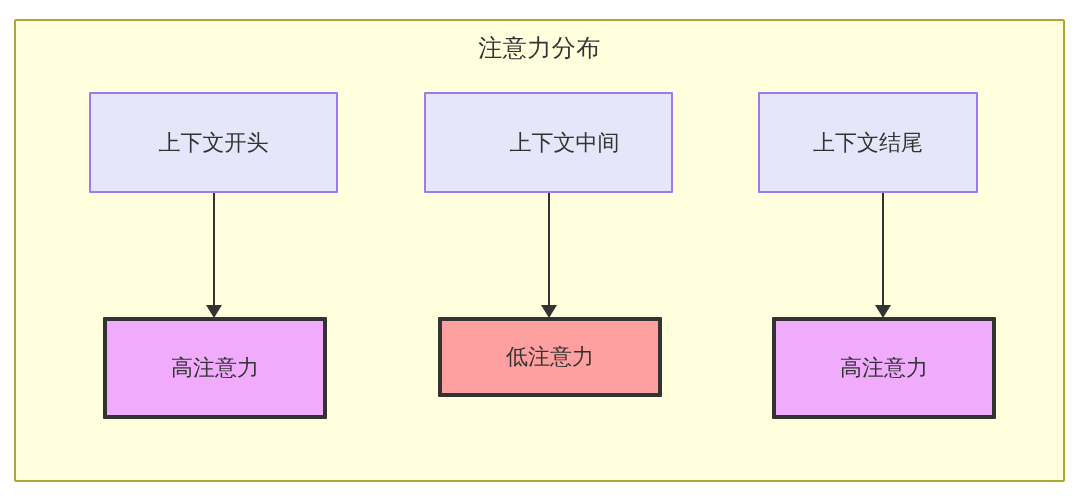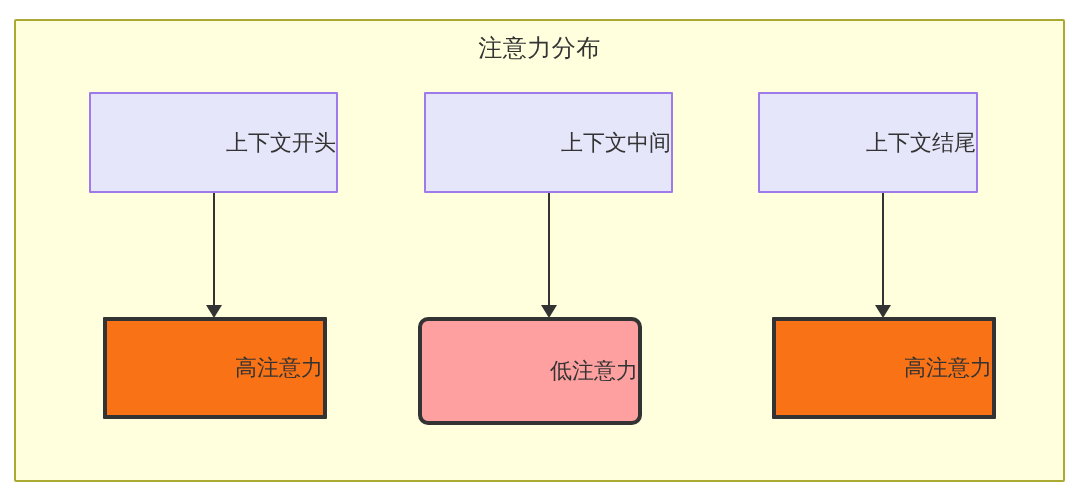--- a/index.html
+++ b/index.html
@@ -46,41 +46,41 @@
     letter-spacing: 0.5px;
     white-space: nowrap;
   }
 
   
   .node {
     position: absolute;
     box-sizing: border-box;
     display: flex;
     align-items: center;
-    justify-content: flex-end;
+    justify-content: center;
     text-align: center;
     font-size: 22px;
     line-height: 26px;
     color: #333333;
     white-space: nowrap;
     font-family: Liberation Serif, serif;
   }
 
   .node.ctx {
     background: #e6e6fa;
     border: 2px solid #9f7aea;
     border-radius: 1px;
   }
 
   .node.attn {
     border: 4px solid #333333;
     border-radius: 1px;
   }
 
-  .node.attn.high { background: #f97316; }
+  .node.attn.high { background: #f0abfc; }
   .node.attn.low  { background: #ffa0a0; }
 
   
   .edges {
     position: absolute;
     left: 0;
     top: 0;
     width: 1080px;
     height: 496px;
     pointer-events: none;
@@ -113,21 +113,21 @@
   </div>
 
   <div class="node ctx" style="left:758px; top:92px; width:220px; height:101px;">
     <span>上下文结尾</span>
   </div>
 
   <div class="node attn high" style="left:103px; top:317px; width:224px; height:102px;">
     <span>高注意力</span>
   </div>
 
-  <div class="node attn low" style="left:418px; top:317px; width:224px; height:108px;border-radius:10px;">
+  <div class="node attn low" style="left:438px; top:317px; width:224px; height:80px;">
     <span>低注意力</span>
   </div>
 
   <div class="node attn high" style="left:772px; top:317px; width:224px; height:102px;">
     <span>高注意力</span>
   </div>
 
   <svg class="edges" viewBox="0 0 1080 496">
     <g>
       <line class="edge-line" x1="214" y1="193" x2="214" y2="305"></line>

